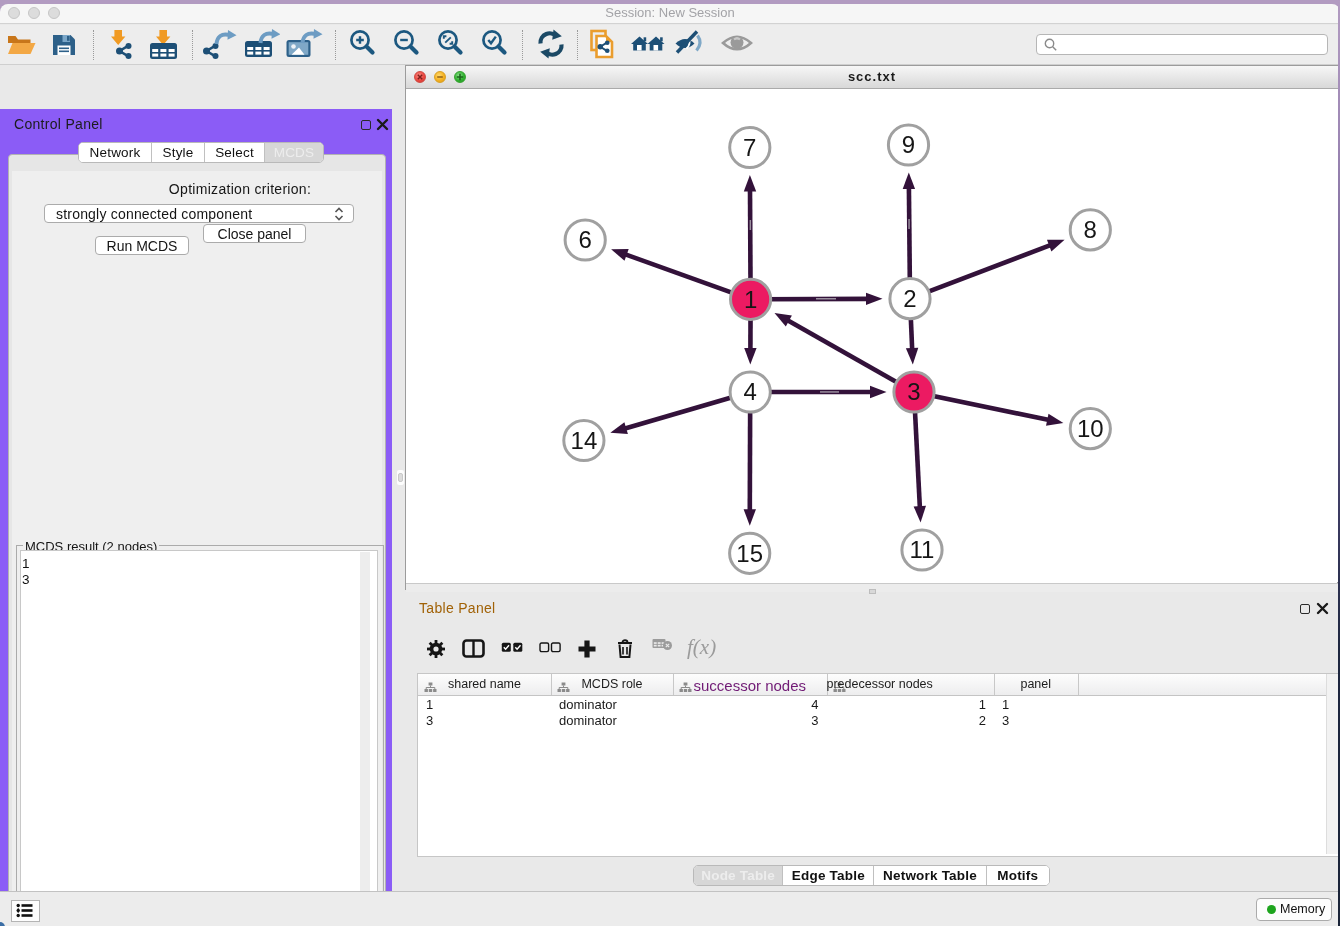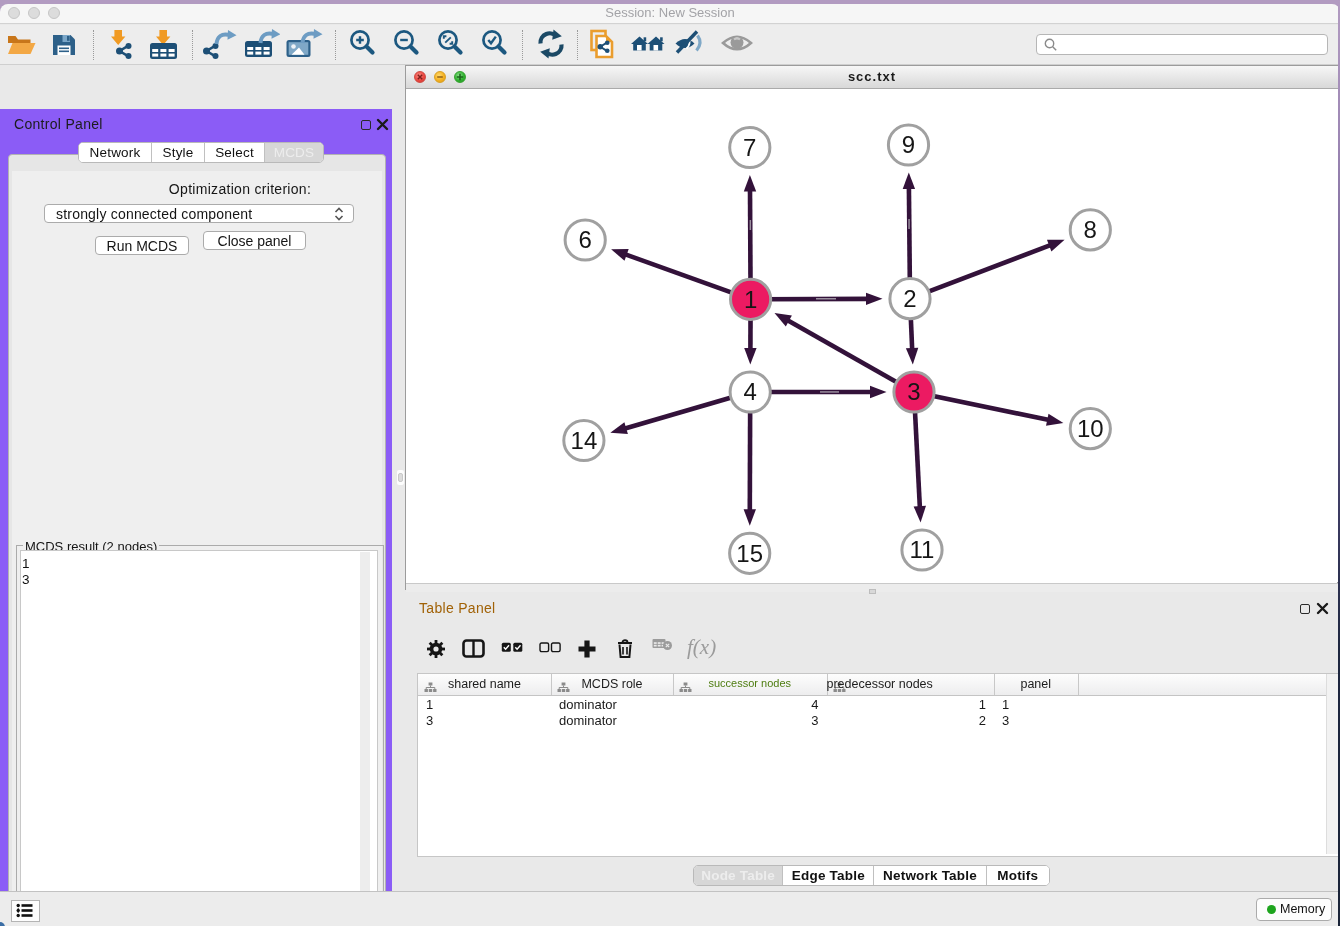--- a/index.html
+++ b/index.html
@@ -223,21 +223,21 @@
       <div class="tab" style="width:59px;">Select</div>
       <div class="tab sel" style="width:58px;">MCDS</div>
     </div>
     <div id="optlabel">Optimization criterion:</div>
     <div id="dropdown">strongly connected component
       <svg width="12" height="14" style="position:absolute;right:8px;top:2px" viewBox="0 0 12 14">
           <path d="M2.5 5 L6 1.5 L9.5 5 M2.5 9 L6 12.5 L9.5 9" fill="none" stroke="#555" stroke-width="1.6"></path>
         </svg>
     </div>
     <div class="btn" style="left:95px;top:127px;width:94px;">Run MCDS</div>
-    <div class="btn" style="left:203px;top:122px;width:103px;text-align:center;">Close panel</div>
+    <div class="btn" style="left:203px;top:115px;width:103px;text-align:center;">Close panel</div>
     <div id="mcdsbox">
       <div id="mcdslegend">MCDS result (2 nodes)</div>
       <div id="mcdstext">
         <div style="position:absolute;left:1px;top:5px;font-size:13.5px;color:#111;line-height:16px;">1<br>3</div>
         <div id="mcdsscroll"></div>
       </div>
     </div>
   </div>
   <div style="position:absolute;left:397px;top:470px;width:7px;height:15px;background:#fdfdfd;border-radius:2px;"></div>
   <div style="position:absolute;left:398px;top:473px;width:5px;height:9px;background:#dcdcdc;border:1px solid #c9c9c9;border-radius:2px;box-sizing:border-box;"></div>
@@ -400,21 +400,21 @@
           </svg></div>
       <div style="position:absolute;left:133.0px;top:3px;width:122.0px;text-align:center;font-size:12.5px;color:#1c1c1c;">MCDS role</div>
       <div style="position:absolute;left:255.0px;top:0;width:1px;height:21px;background:#c8c8c8;"></div>
       <div style="position:absolute;left:261.0px;top:5px;"><svg width="13" height="11" viewBox="0 0 13 11">
             <rect x="4.6" y="0.5" width="3.8" height="3" fill="#8b8b8b"></rect>
             <rect x="0.5" y="7" width="3.4" height="3" fill="#8b8b8b"></rect>
             <rect x="4.8" y="7" width="3.4" height="3" fill="#8b8b8b"></rect>
             <rect x="9.1" y="7" width="3.4" height="3" fill="#8b8b8b"></rect>
             <path d="M6.5 3.5 L6.5 5.5 M2.2 7 L2.2 5.5 L10.8 5.5 L10.8 7" fill="none" stroke="#8b8b8b" stroke-width="1"></path>
           </svg></div>
-      <div style="position:absolute;left:255.0px;top:3px;width:153.5px;text-align:center;font-size:11px;color:#4d7c0f;">successor nodes</div>
+      <div style="position:absolute;left:255.0px;top:3px;width:153.5px;text-align:center;font-size:15px;color:#701a75;">successor nodes</div>
       <div style="position:absolute;left:408.5px;top:0;width:1px;height:21px;background:#c8c8c8;"></div>
       <div style="position:absolute;left:414.5px;top:5px;"><svg width="13" height="11" viewBox="0 0 13 11">
             <rect x="4.6" y="0.5" width="3.8" height="3" fill="#8b8b8b"></rect>
             <rect x="0.5" y="7" width="3.4" height="3" fill="#8b8b8b"></rect>
             <rect x="4.8" y="7" width="3.4" height="3" fill="#8b8b8b"></rect>
             <rect x="9.1" y="7" width="3.4" height="3" fill="#8b8b8b"></rect>
             <path d="M6.5 3.5 L6.5 5.5 M2.2 7 L2.2 5.5 L10.8 5.5 L10.8 7" fill="none" stroke="#8b8b8b" stroke-width="1"></path>
           </svg></div>
       <div style="position:absolute;left:408.5px;top:3px;width:167.5px;text-align:left;font-size:12.5px;color:#1c1c1c;">predecessor nodes</div>
       <div style="position:absolute;left:576.0px;top:0;width:1px;height:21px;background:#c8c8c8;"></div>

